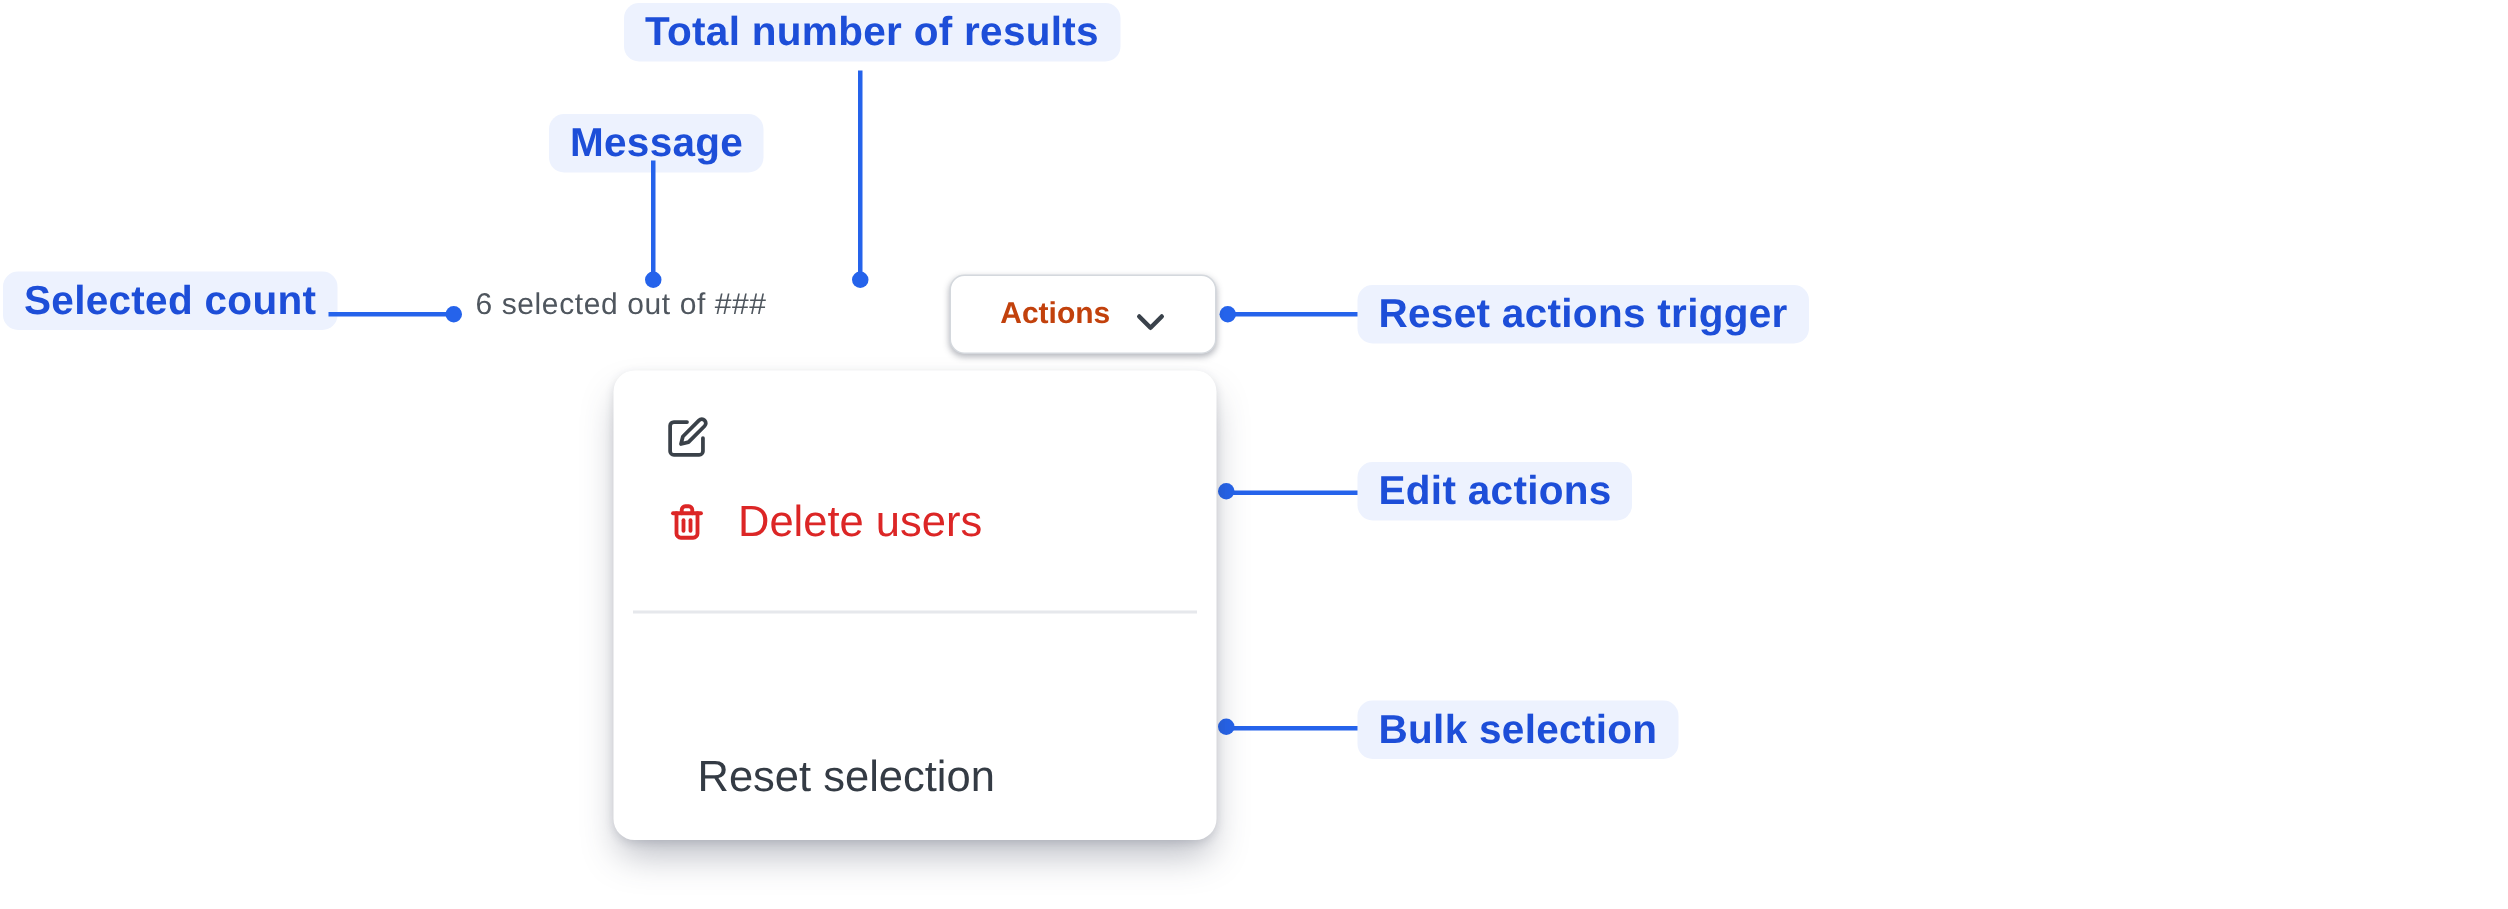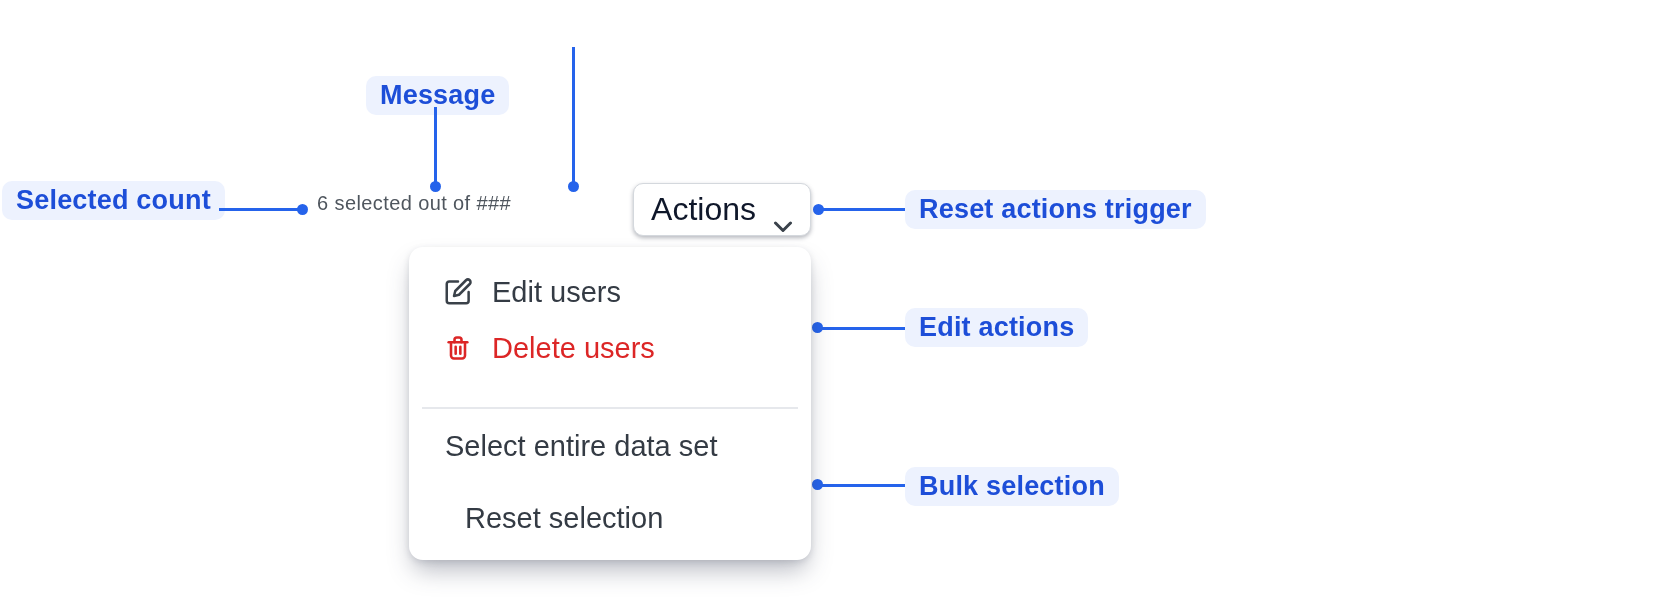--- a/index.html
+++ b/index.html
@@ -52,21 +52,21 @@
   .selection-message{
     position:absolute;left:317px;top:192px;
     font-size:20px;color:var(--message-gray);letter-spacing:.4px;white-space:nowrap;
   }
   
   .actions-btn{
     position:absolute;left:633px;top:183px;width:178px;height:53px;
     display:flex;align-items:center;justify-content:center;gap:17px;
     background:#fff;border:1.5px solid var(--border-gray);border-radius:10px;
     box-shadow:0 2px 4px rgba(45,52,70,.35);
-    font-size:32px;color:#0f172a;cursor:pointer;font-family:inherit;
+    font-size:20px;color:#c2410c;cursor:pointer;font-family:inherit;font-weight:bold;
   }
   .actions-btn svg{margin-top:3px;}
   
   .menu{
     position:absolute;left:409px;top:247px;width:402px;height:313px;
     background:#fff;border-radius:14px;
     box-shadow:0 14px 24px -4px rgba(58,64,86,.35), 0 2px 6px rgba(58,64,86,.15);
   }
   .menu-item{
     position:absolute;left:0;width:100%;height:44px;
@@ -81,20 +81,23 @@
   .menu-item.danger{color:var(--danger-red);}
   .menu-divider{
     position:absolute;left:13px;right:13px;top:160px;height:2px;background:var(--divider-gray);
   }
 </style>
 </head>
 <body>
 
 <div class="canvas">
 
+  <div class="pill pill-total">
+    <span>Total number of results</span>
+  </div>
   <div class="pill pill-message">
     <span>Message</span>
   </div>
   <div class="pill pill-selected">
     <span>Selected count</span>
   </div>
   <div class="pill pill-trigger">
     <span>Reset actions trigger</span>
   </div>
   <div class="pill pill-bulk-actions">
@@ -129,36 +132,32 @@
   </button>
 
   <div class="menu">
     <div class="menu-item row1">
       <span class="mi-icon">
         <svg width="30" height="30" viewBox="0 0 24 24" fill="none" stroke="#3a4149" stroke-width="2" stroke-linecap="round" stroke-linejoin="round">
           <path d="M12 3.5H5a2 2 0 0 0-2 2V19a2 2 0 0 0 2 2h13.5a2 2 0 0 0 2-2v-7"></path>
           <path d="M18.4 2.6a2.1 2.1 0 1 1 3 3L12.8 14.2l-4 1 1-4Z"></path>
         </svg>
       </span>
-      <span>Edit users</span>
     </div>
     <div class="menu-item row2 danger">
       <span class="mi-icon">
         <svg width="28" height="30" viewBox="0 0 24 24" fill="none" stroke="#dc2626" stroke-width="2.2" stroke-linecap="round" stroke-linejoin="round">
           <path d="M4 7h16"></path>
           <path d="M9 7V5a2 2 0 0 1 2-2h2a2 2 0 0 1 2 2v2"></path>
           <path d="M6 7v11.5A2.5 2.5 0 0 0 8.5 21h7a2.5 2.5 0 0 0 2.5-2.5V7"></path>
           <path d="M10 11v6"></path>
             <path d="M14 11v6"></path>
         </svg>
       </span>
       <span>Delete users</span>
     </div>
     <div class="menu-divider"></div>
-    <div class="menu-item row3">
-      <span>Select entire data set</span>
-    </div>
     <div class="menu-item row4">
       <span>Reset selection</span>
     </div>
   </div>
 
 </div>
 
 </body></html>

